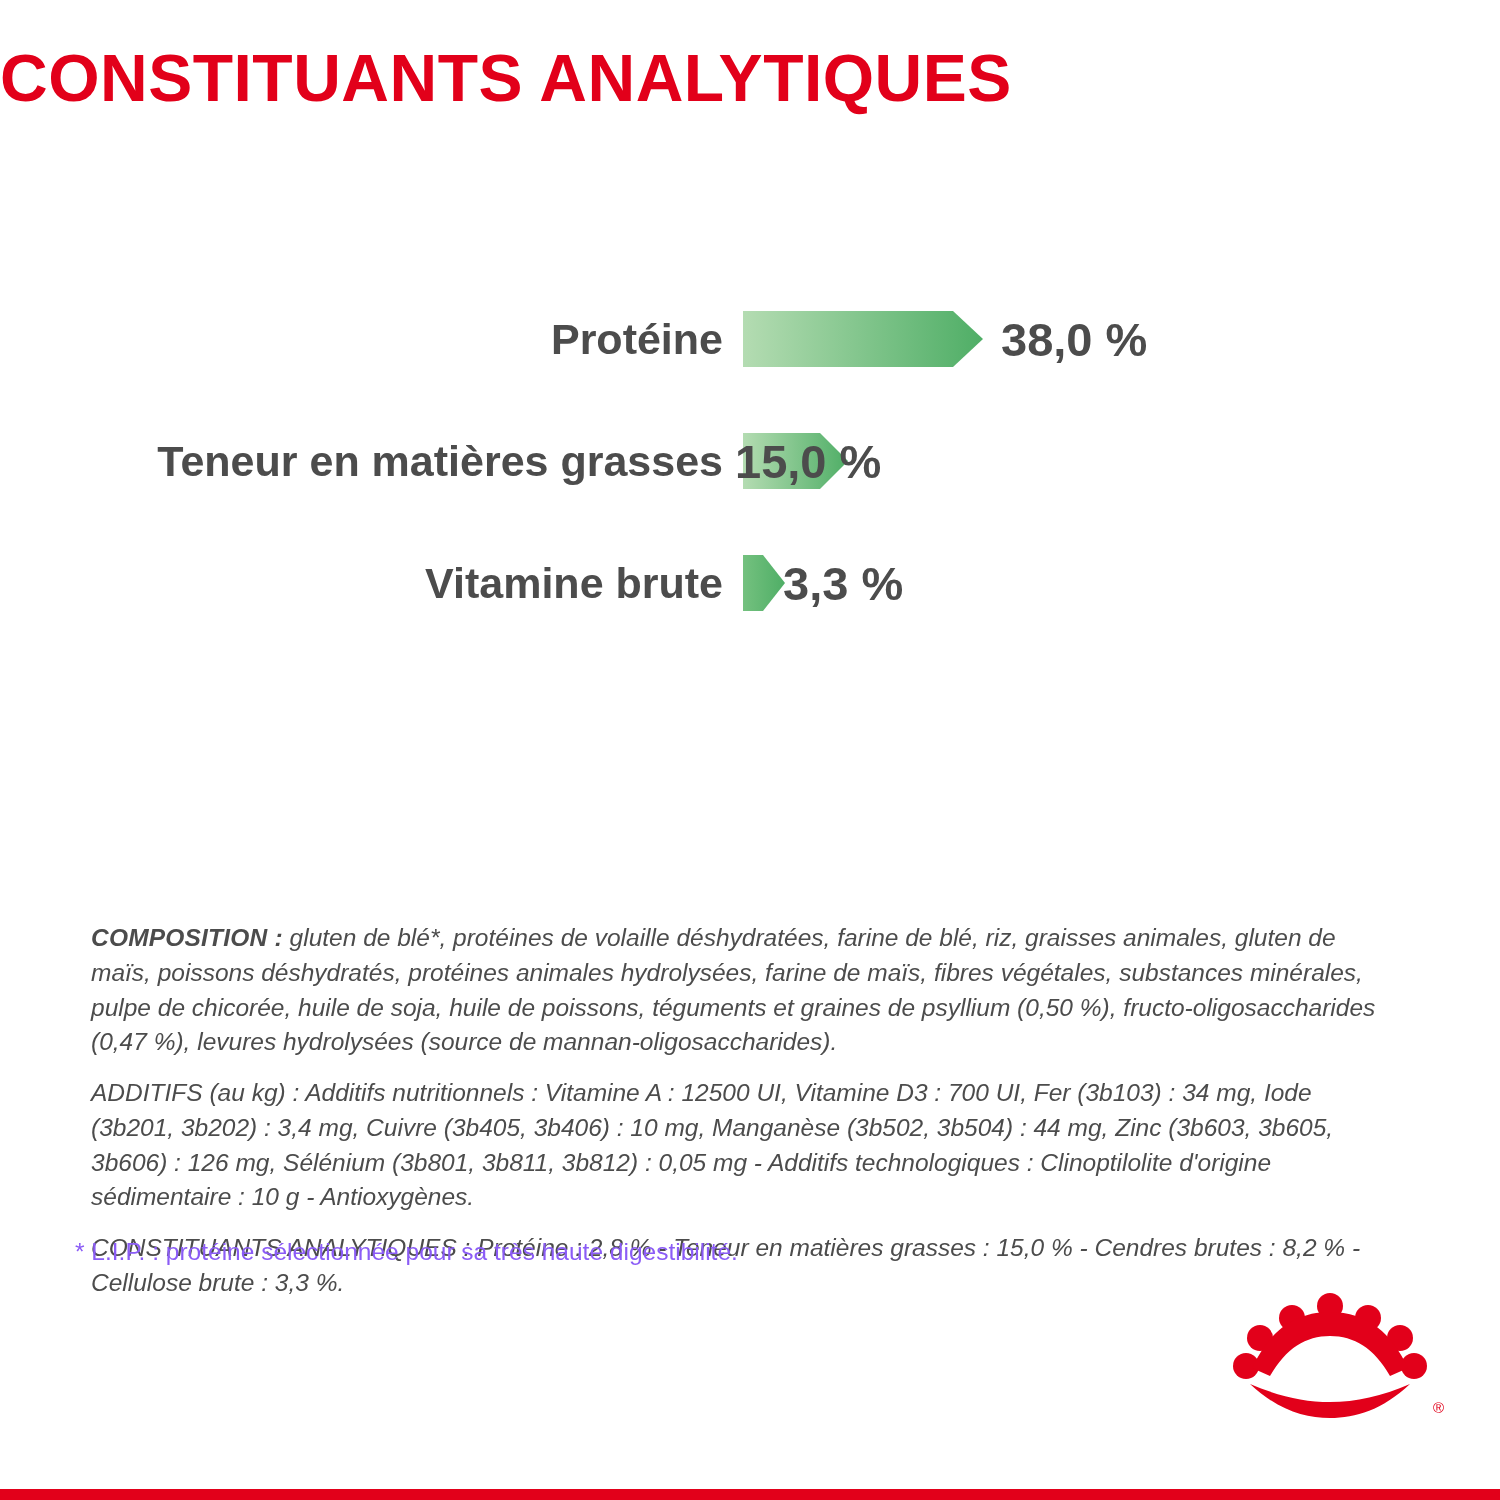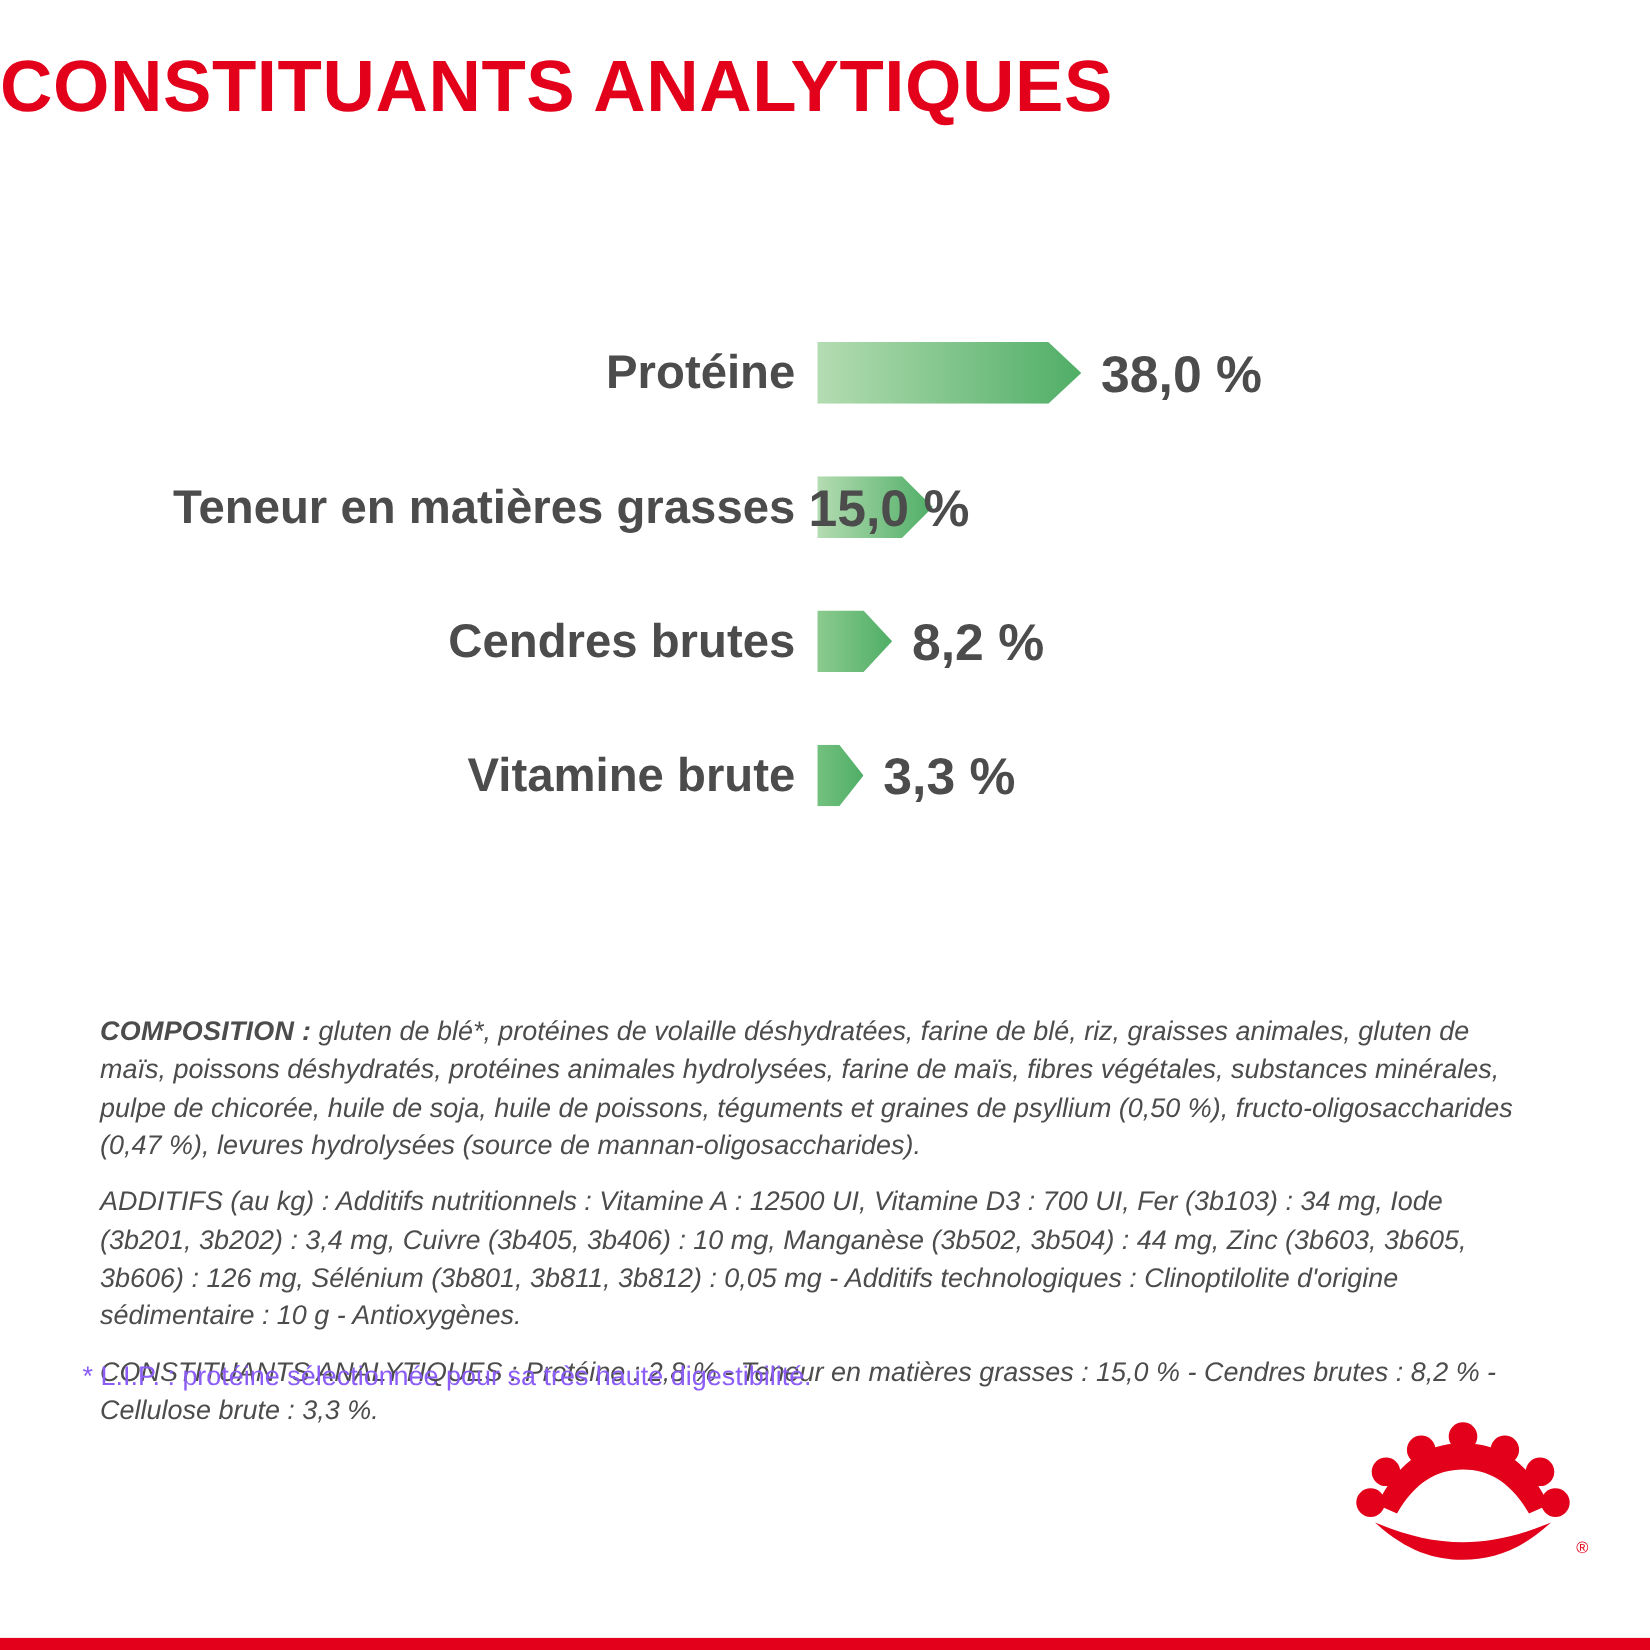--- a/index.html
+++ b/index.html
@@ -161,54 +161,37 @@
               <stop offset="100%" stop-color="#4fae66"></stop>
             </linearGradient>
           </defs>
           <path d="M0,0 H77 L105,28 L77,56 H0 Z" fill="url(#g2)"></path>
         </svg>
       </span>
     </div>
     <div class="chart-value" style="">15,0 %</div>
   </div>
 
-  <div class="chart-row">
-    <div class="chart-label">Cendres brutes</div>
-    <div class="bar-wrap">
-      <span class="bar">
-        <svg width="68" height="56" viewBox="0 0 68 56" xmlns="http://www.w3.org/2000/svg">
-          <defs>
-            <linearGradient id="g3" x1="0" y1="0" x2="1" y2="0">
-              <stop offset="0%" stop-color="#8ccb8f"></stop>
-              <stop offset="100%" stop-color="#4fae66"></stop>
-            </linearGradient>
-          </defs>
-          <path d="M0,0 H42 L68,28 L42,56 H0 Z" fill="url(#g3)"></path>
-        </svg>
-      </span>
-    </div>
-    <div class="chart-value" style="margin-left:94px;">8,2 %</div>
-  </div>
 
   <div class="chart-row">
     <div class="chart-label">Vitamine brute</div>
     <div class="bar-wrap">
       <span class="bar">
         <svg width="42" height="56" viewBox="0 0 42 56" xmlns="http://www.w3.org/2000/svg">
           <defs>
             <linearGradient id="g4" x1="0" y1="0" x2="1" y2="0">
               <stop offset="0%" stop-color="#74c17f"></stop>
               <stop offset="100%" stop-color="#4fae66"></stop>
             </linearGradient>
           </defs>
           <path d="M0,0 H20 L42,28 L20,56 H0 Z" fill="url(#g4)"></path>
         </svg>
       </span>
     </div>
-    <div class="chart-value" style="margin-left:68px;">3,3 %</div>
+    <div class="chart-value" style="margin-left:48px;">3,3 %</div>
   </div>
 
 </div>
 
 <div class="composition">
   <p><span class="lead">COMPOSITION :</span><span> gluten de blé*, protéines de volaille déshydratées, farine de blé, riz, graisses animales, gluten de maïs, poissons déshydratés, protéines animales hydrolysées, farine de maïs, fibres végétales, substances minérales, pulpe de chicorée, huile de soja, huile de poissons, téguments et graines de psyllium (0,50 %), fructo-oligosaccharides (0,47 %), levures hydrolysées (source de mannan-oligosaccharides).</span></p>
   <p>ADDITIFS (au kg) : Additifs nutritionnels : Vitamine A : 12500 UI, Vitamine D3 : 700 UI, Fer (3b103) : 34 mg, Iode (3b201, 3b202) : 3,4 mg, Cuivre (3b405, 3b406) : 10 mg, Manganèse (3b502, 3b504) : 44 mg, Zinc (3b603, 3b605, 3b606) : 126 mg, Sélénium (3b801, 3b811, 3b812) : 0,05 mg - Additifs technologiques : Clinoptilolite d'origine sédimentaire : 10 g - Antioxygènes.</p>
   <p>CONSTITUANTS ANALYTIQUES : Protéine : 2,8 % - Teneur en matières grasses : 15,0 % - Cendres brutes : 8,2 % - Cellulose brute : 3,3 %.</p>
 </div>
 

